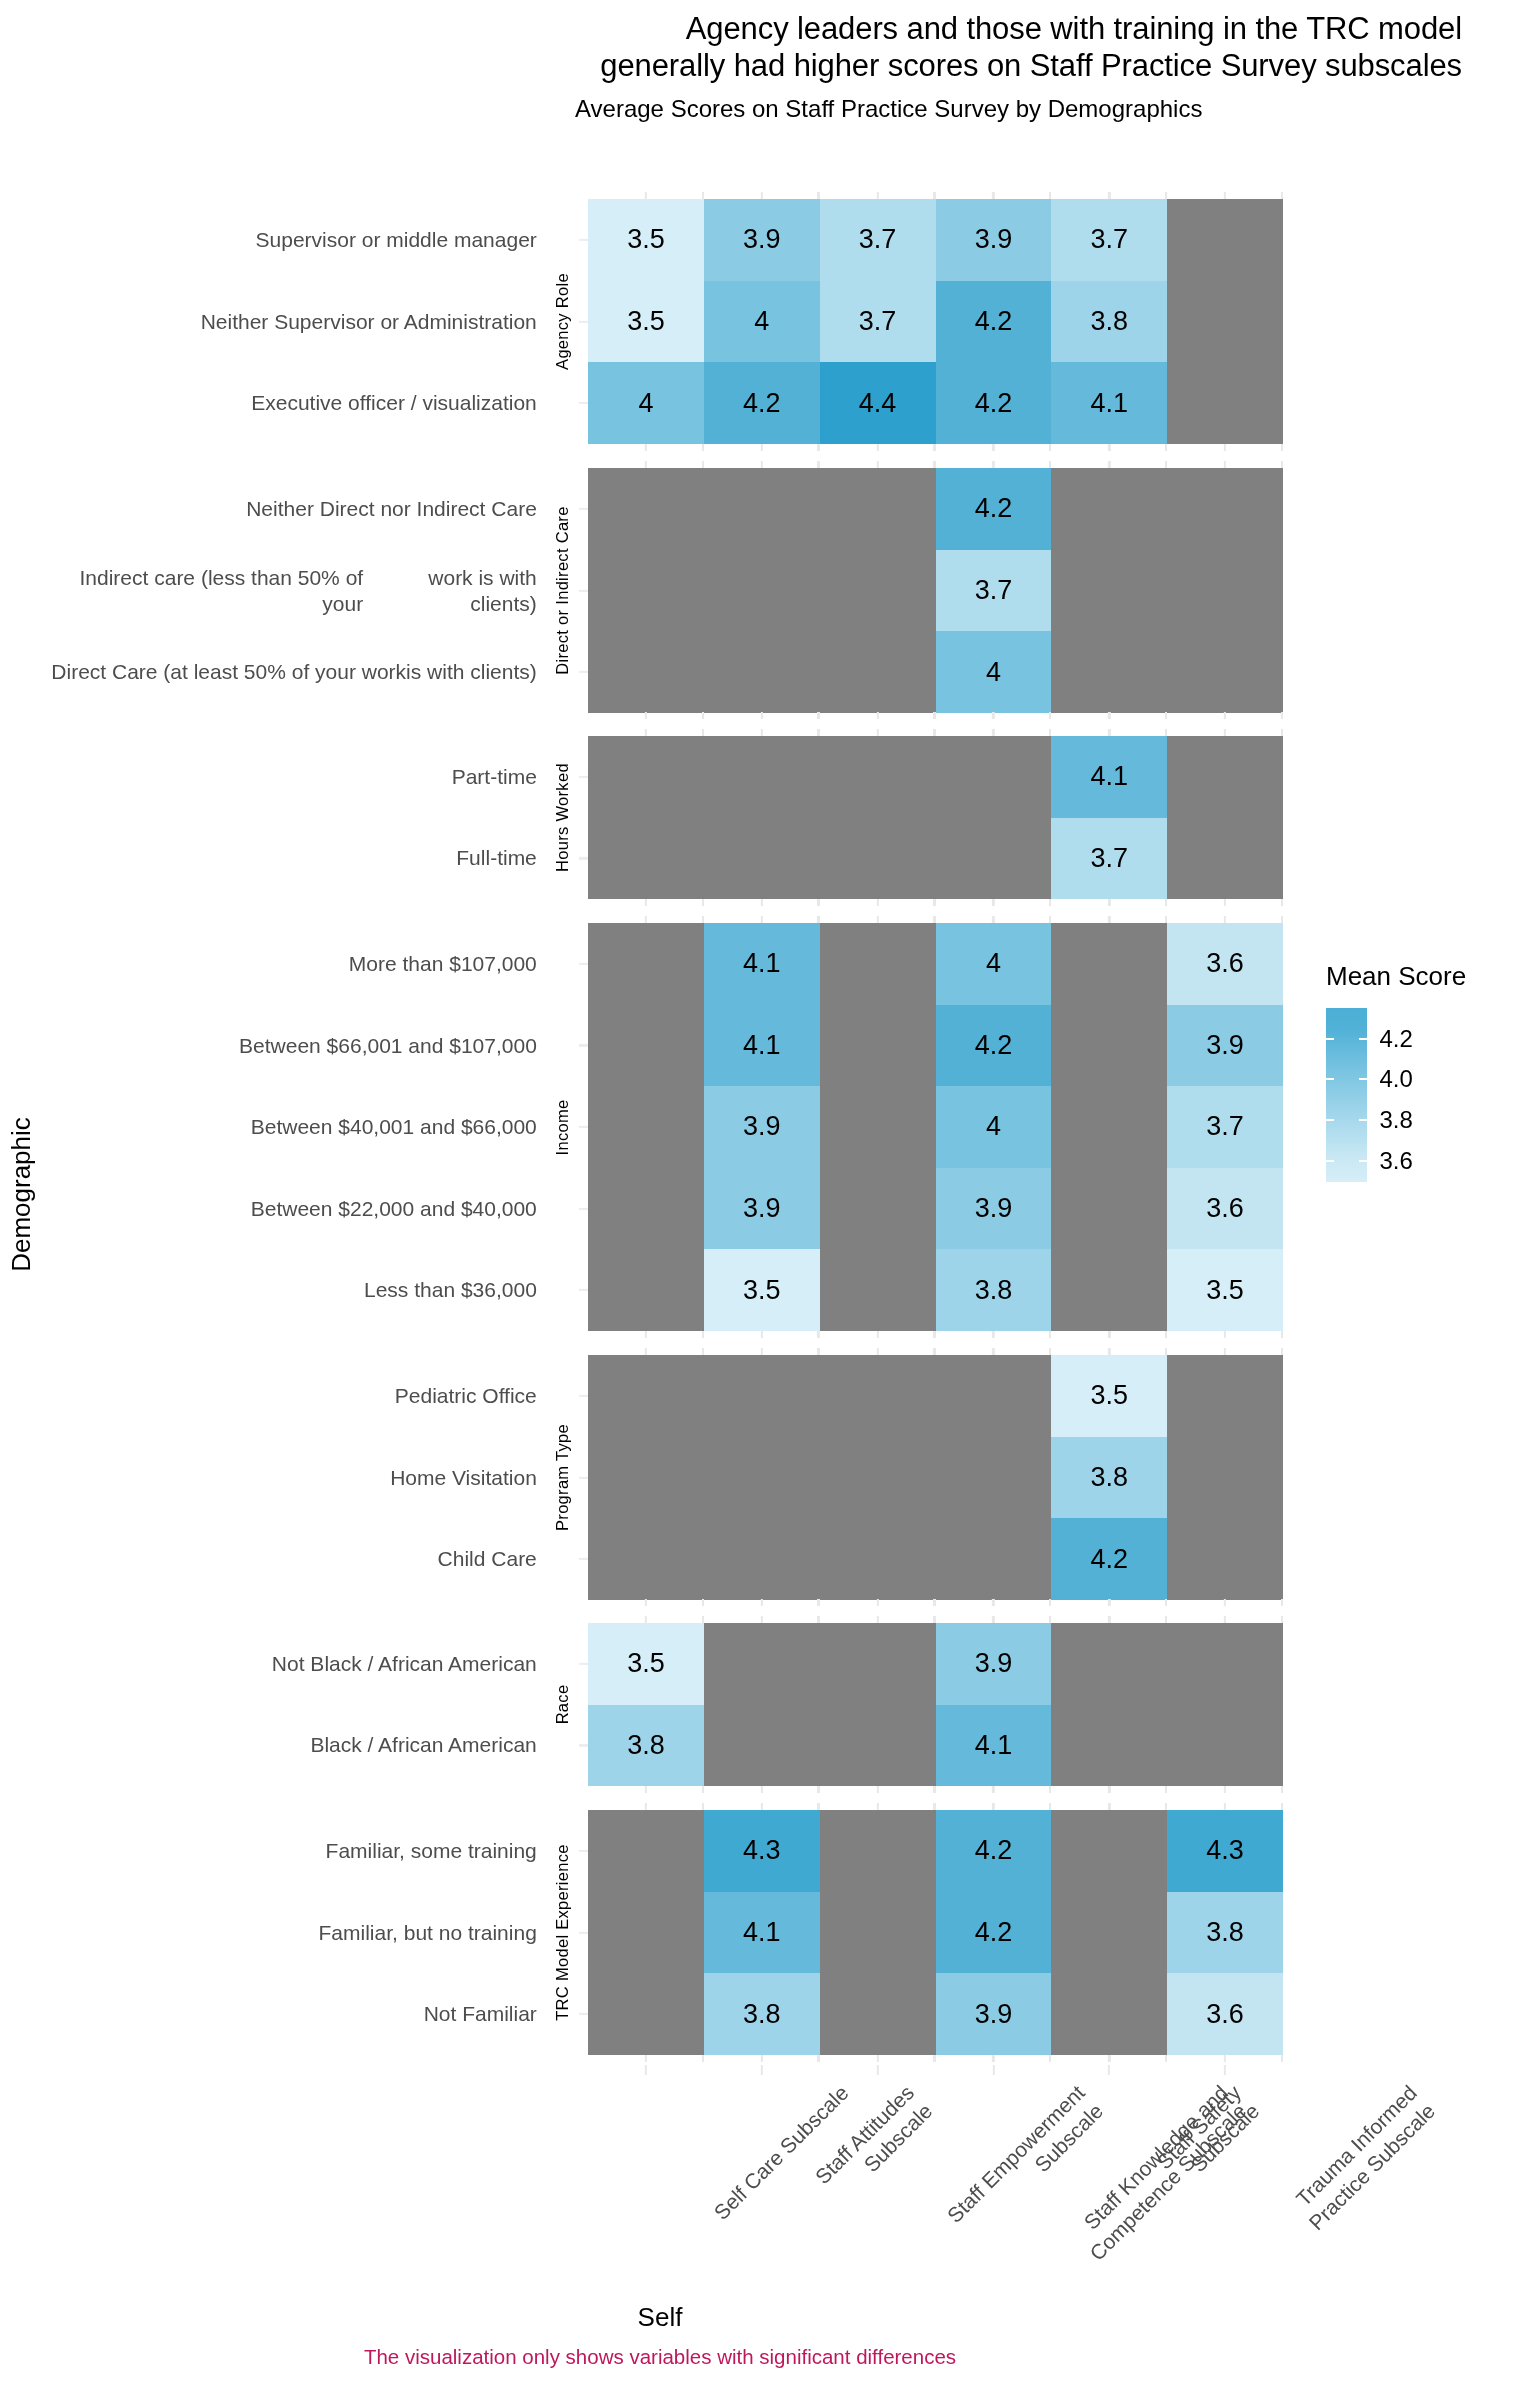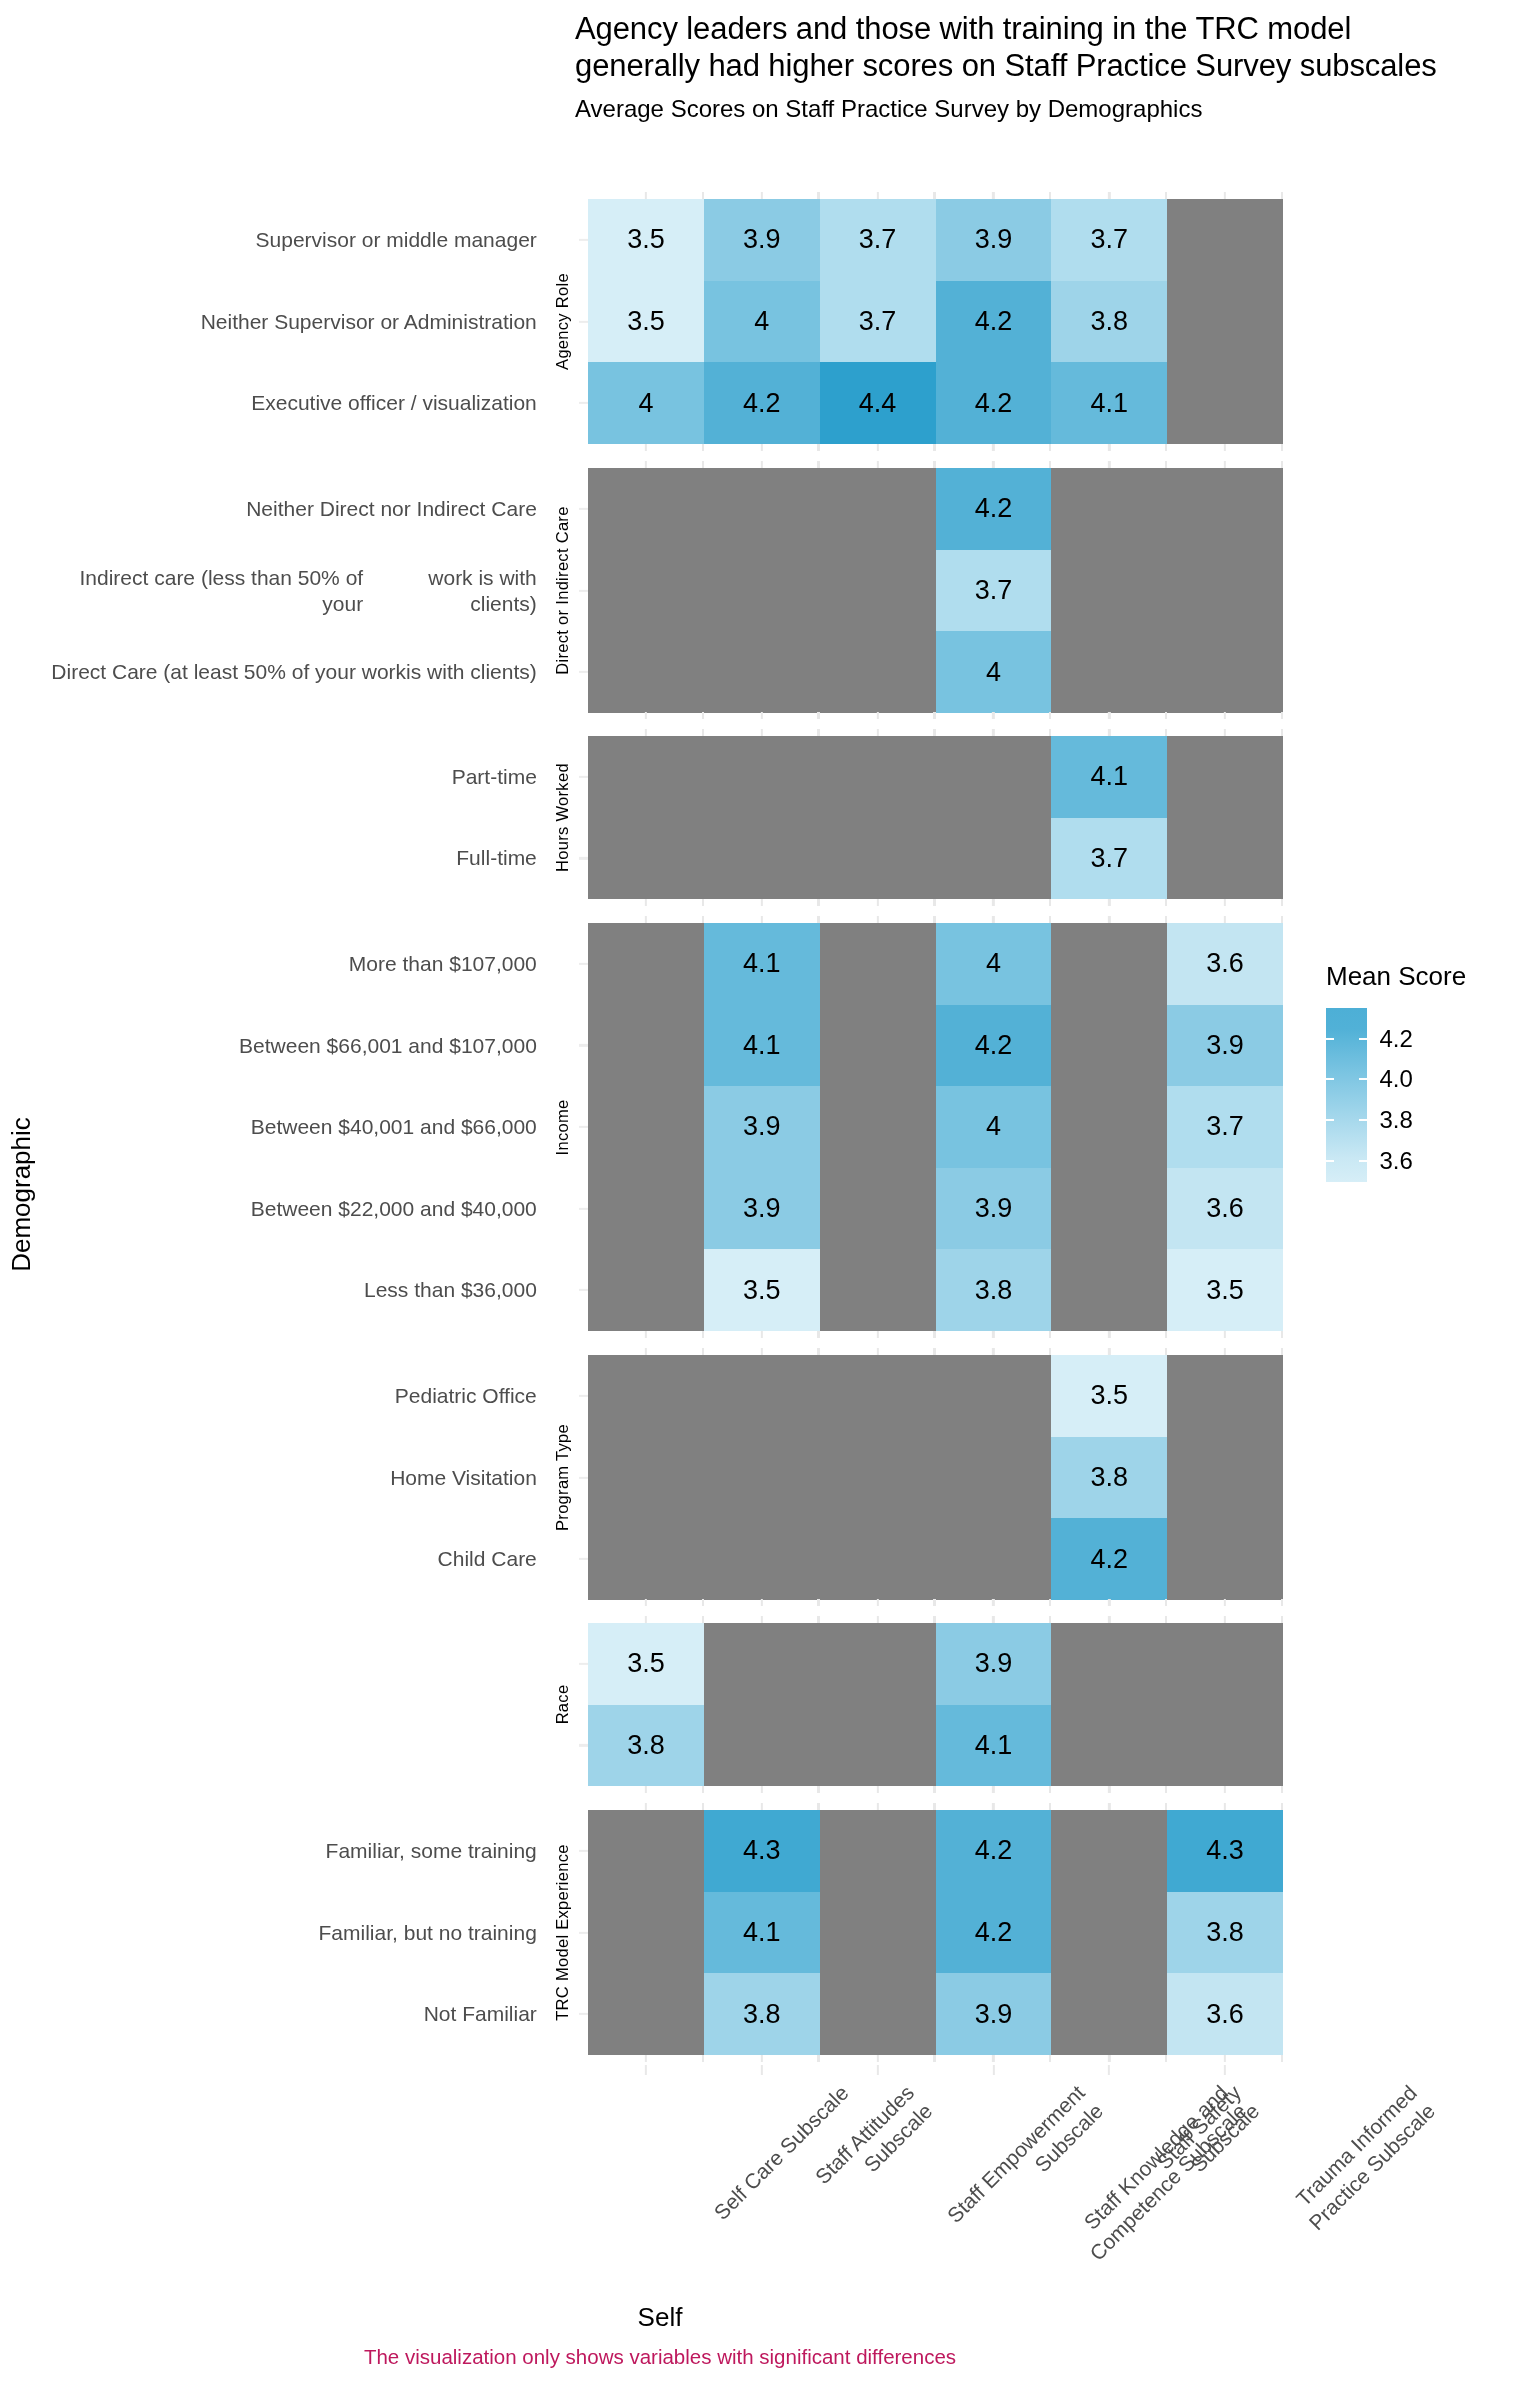--- a/index.html
+++ b/index.html
@@ -23,20 +23,21 @@
     top: 11.4px;
     width: 887px;
   }
   #chart-title {
     font-size: 31px;
     font-weight: normal;
     line-height: 1.18;
     color: #000;
     margin: 0;
     letter-spacing: -0.1px;
+    text-align: right;
   }
   #chart-subtitle {
     font-size: 24px;
     color: #000;
     margin-top: 10.2px;
     line-height: 1.2;
   }
 
   
   #y-axis-title {
@@ -598,20 +599,28 @@
     </div>
     <div class="vgrid" style="top: 1599px;">
       <i></i>
       <i></i>
       <i></i>
       <i></i>
       <i></i>
       <i></i>
     </div>
     <div class="panel" style="top: 1623px; height: 163px;">
+      <div class="panel-rowlabels">
+        <div class="rowlabel">
+          <span>Not Black / African American</span>
+        </div>
+        <div class="rowlabel">
+          <span>Black / African American</span>
+        </div>
+      </div>
       <div class="panel-strip">
         <span>Race</span>
       </div>
       <div class="ticks">
         <div class="tick"></div>
         <div class="tick"></div>
       </div>
       <div class="grid-area">
         <div class="cellgrid" style="grid-template-columns: repeat(6, 1fr); grid-template-rows: repeat(2, 1fr);">
           <div class="cell" style="background: rgb(214, 238, 247);">3.5</div>

